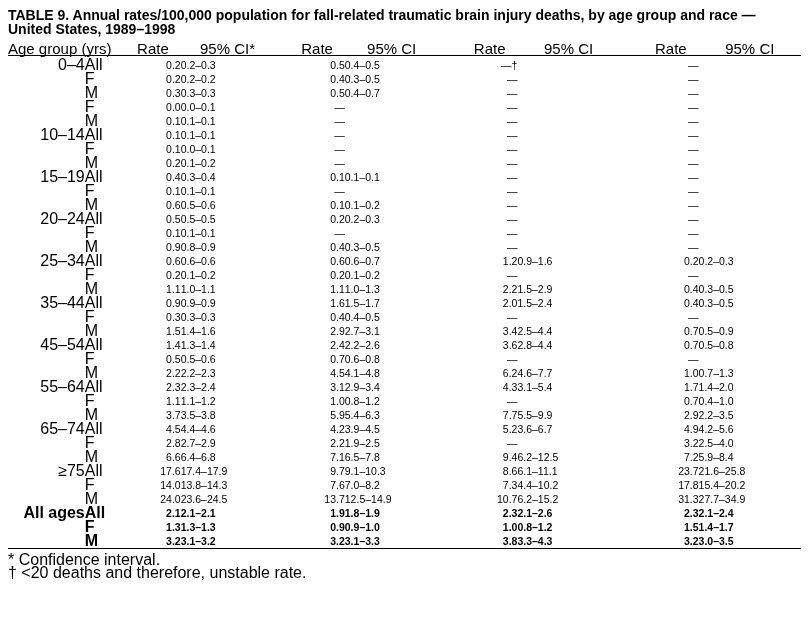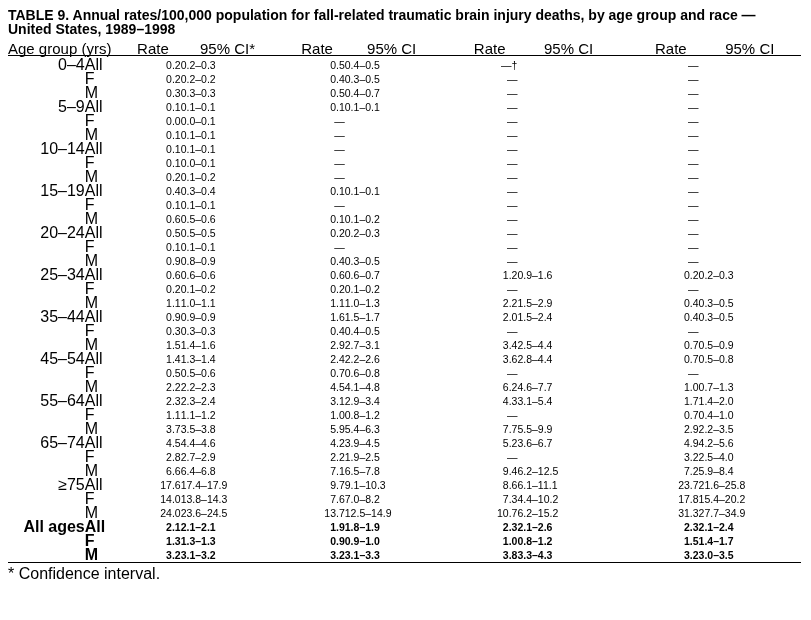--- a/index.html
+++ b/index.html
@@ -180,35 +180,20 @@
             <td class="rate">0.5</td>
             <td class="ci">0.4–0.7</td>
             <td class=""></td>
             <td class="rate">—</td>
             <td class="ci"></td>
             <td class=""></td>
             <td class="rate">—</td>
             <td class="ci"></td>
           </tr>
           <tr class="data-row">
-            <td class="rowlabel-age">5–9</td>
-            <td class="rowlabel-sex">All</td>
-            <td class="rate">0.1</td>
-            <td class="ci">0.1–0.1</td>
-            <td class=""></td>
-            <td class="rate">0.1</td>
-            <td class="ci">0.1–0.1</td>
-            <td class=""></td>
-            <td class="rate">—</td>
-            <td class="ci"></td>
-            <td class=""></td>
-            <td class="rate">—</td>
-            <td class="ci"></td>
-          </tr>
-          <tr class="data-row">
             <td class="rowlabel-age"></td>
             <td class="rowlabel-sex">F</td>
             <td class="rate">0.0</td>
             <td class="ci">0.0–0.1</td>
             <td class=""></td>
             <td class="rate">—</td>
             <td class="ci"></td>
             <td class=""></td>
             <td class="rate">—</td>
             <td class="ci"></td>
@@ -686,15 +671,16 @@
       <tbody>
           <tr>
         <td class="rule-thin" colspan="13" style="height:2px;line-height:2px;font-size:0"></td>
       </tr>
     </tbody>
       </table>
   </div>
 
   <div class="footnotes">
     <div class="footnote-line">* Confidence interval.</div>
+    <div class="footnote-line">† &lt;20 deaths and therefore, unstable rate.</div>
   </div>
 
 </div>
 
 </body></html>

